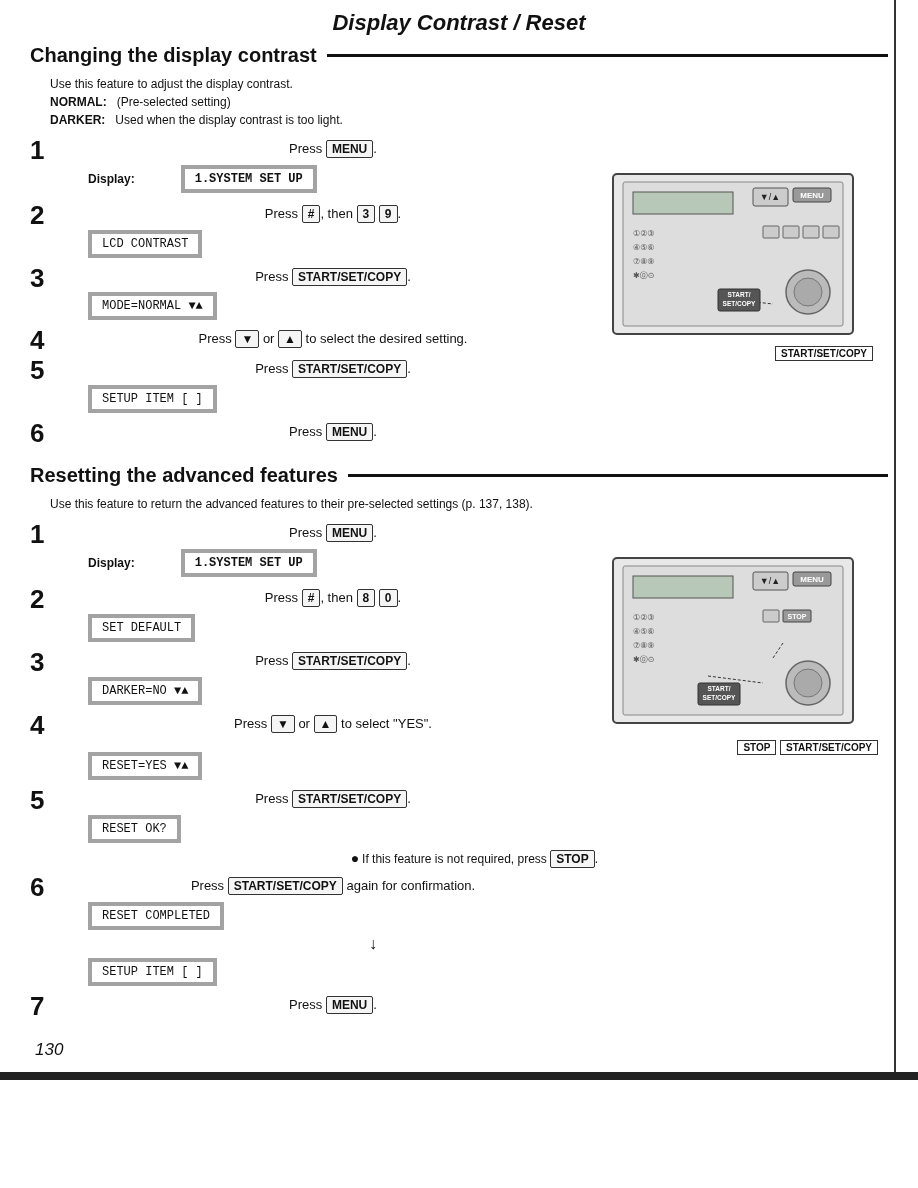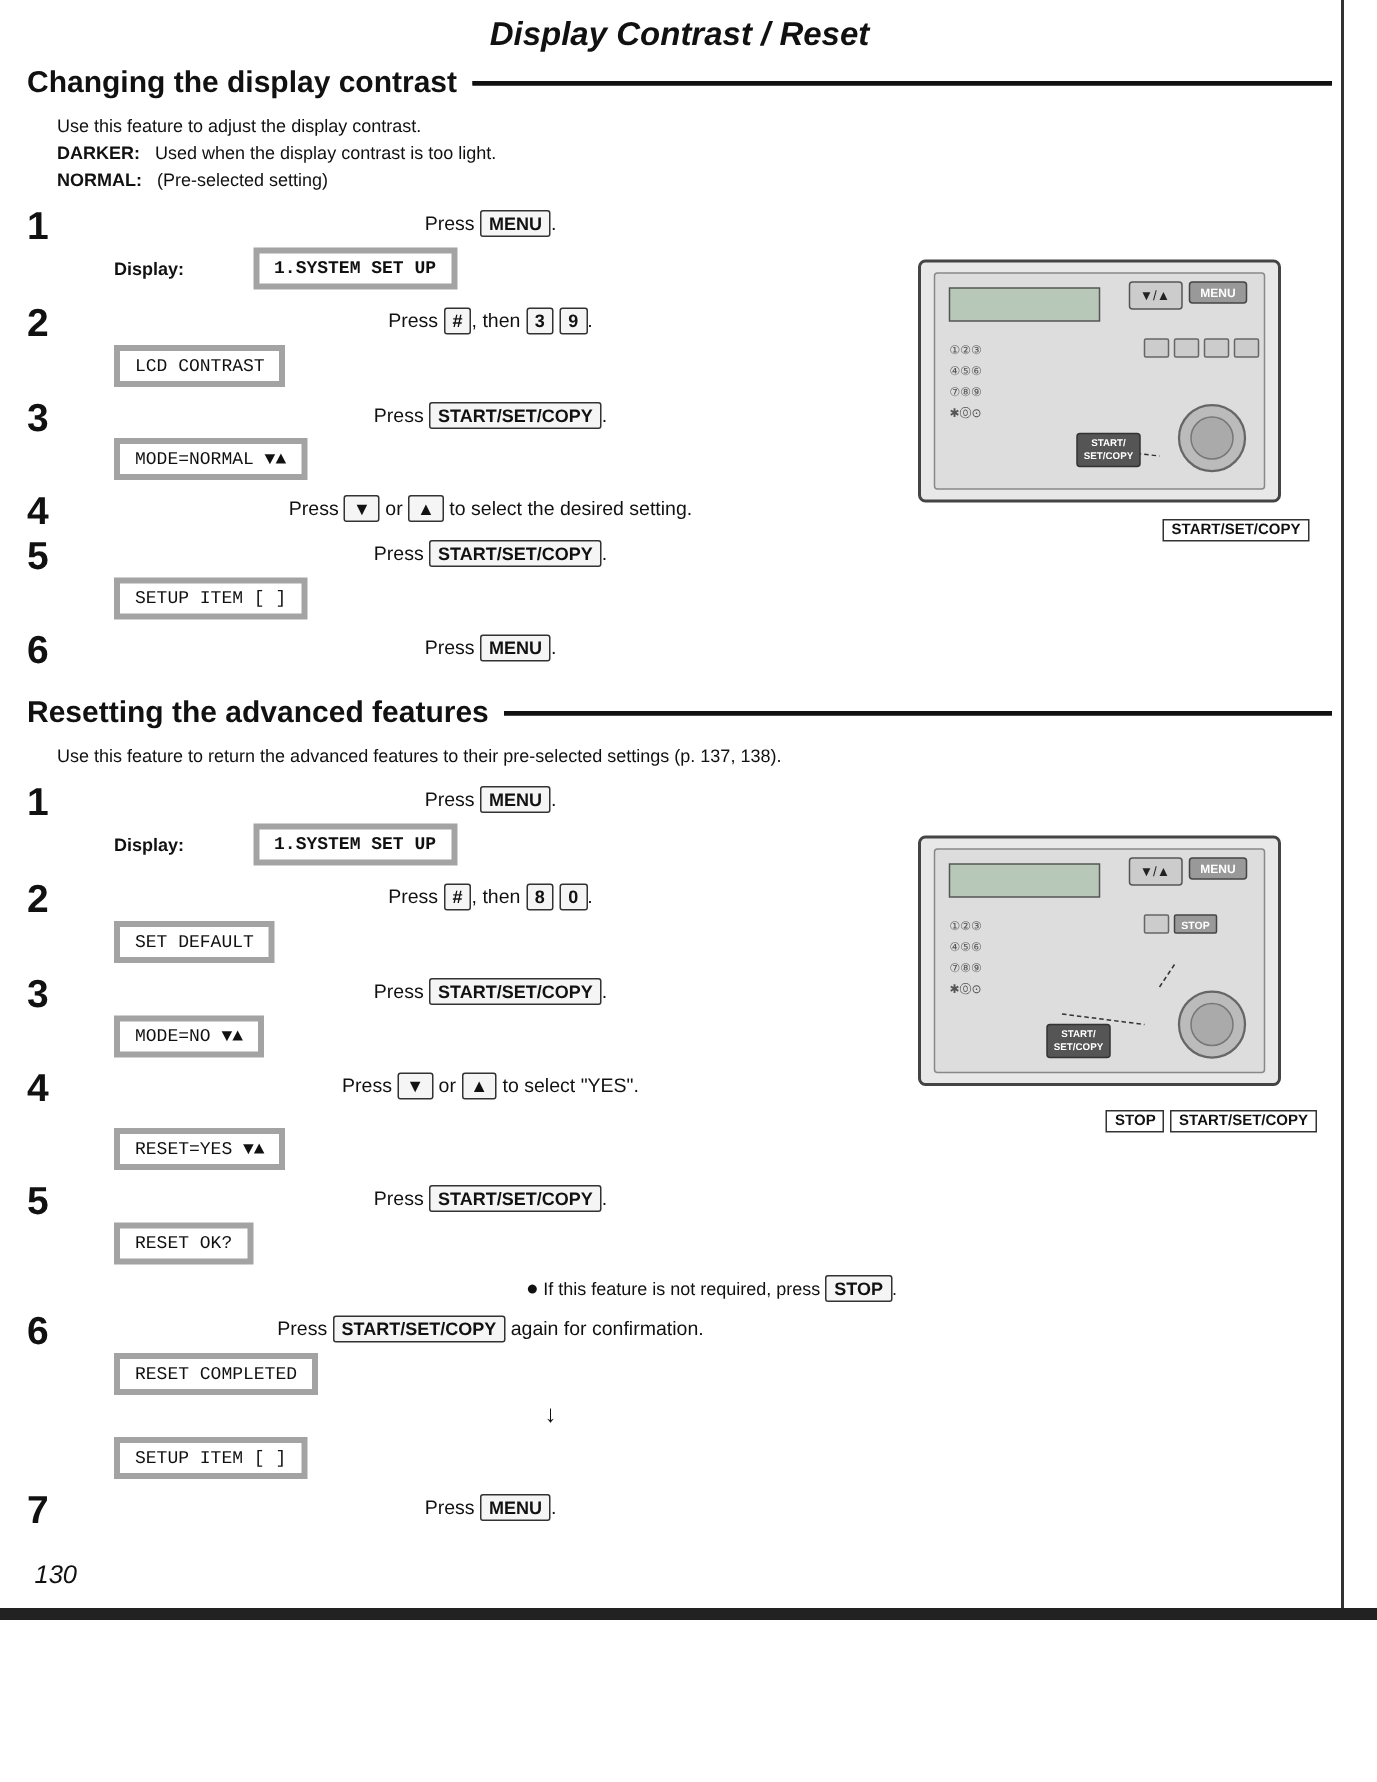--- a/index.html
+++ b/index.html
@@ -7,21 +7,21 @@
       background: #fff;
       font-family: Arial, Helvetica, sans-serif;
       font-size: 13px;
       color: #111;
       width: 918px;
       min-height: 1188px;
       position: relative;
       overflow: hidden;
     }
     .page {
-      padding: 10px 30px 20px 18px;
+      padding: 10px 30px 20px 30px;
       position: relative;
     }
     .page-title {
       font-size: 22px;
       font-weight: bold;
       text-align: center;
       margin-bottom: 8px;
       font-style: italic;
     }
     .section-title {
@@ -171,22 +171,22 @@
   <h1 class="page-title">Display Contrast / Reset</h1>
 
   <div>
     <div class="section-title">
       <span>Changing the display contrast</span>
       <div class="section-title-line"></div>
     </div>
 
     <div class="description">
       <div>Use this feature to adjust the display contrast.</div>
+      <div><span class="bold">NORMAL:</span>&nbsp;&nbsp; (Pre-selected setting)</div>
       <div><span class="bold">DARKER:</span>&nbsp;&nbsp; Used when the display contrast is too light.</div>
-      <div><span class="bold">NORMAL:</span>&nbsp;&nbsp; (Pre-selected setting)</div>
     </div>
 
     <div class="layout-row">
       <div class="steps-col">
 
         <div class="step-container">
           <span class="step-number">1</span>
           <div class="step-content">
             <div class="step-text">Press <kbd>MENU</kbd>.</div>
             <div class="display-row">
@@ -307,21 +307,21 @@
           <div class="step-content">
             <div class="step-text">Press <kbd>#</kbd>, then <kbd>8</kbd> <kbd>0</kbd>.</div>
             <div class="display-box" style="margin-left:20px;">SET DEFAULT</div>
           </div>
         </div>
 
         <div class="step-container">
           <span class="step-number">3</span>
           <div class="step-content">
             <div class="step-text">Press <kbd>START/SET/COPY</kbd>.</div>
-            <div class="display-box" style="margin-left:20px;">MODE=NO  ▼▲</div>
+            <div class="display-box" style="margin-left:20px;">DARKER=NO  ▼▲</div>
           </div>
         </div>
 
         <div class="step-container">
           <span class="step-number">4</span>
           <div class="step-content">
             <div class="step-text">Press <kbd>▼</kbd> or <kbd>▲</kbd> to select "YES".</div>
             <div class="display-box" style="margin-left:20px;margin-top:16px;">RESET=YES  ▼▲</div>
           </div>
         </div>

